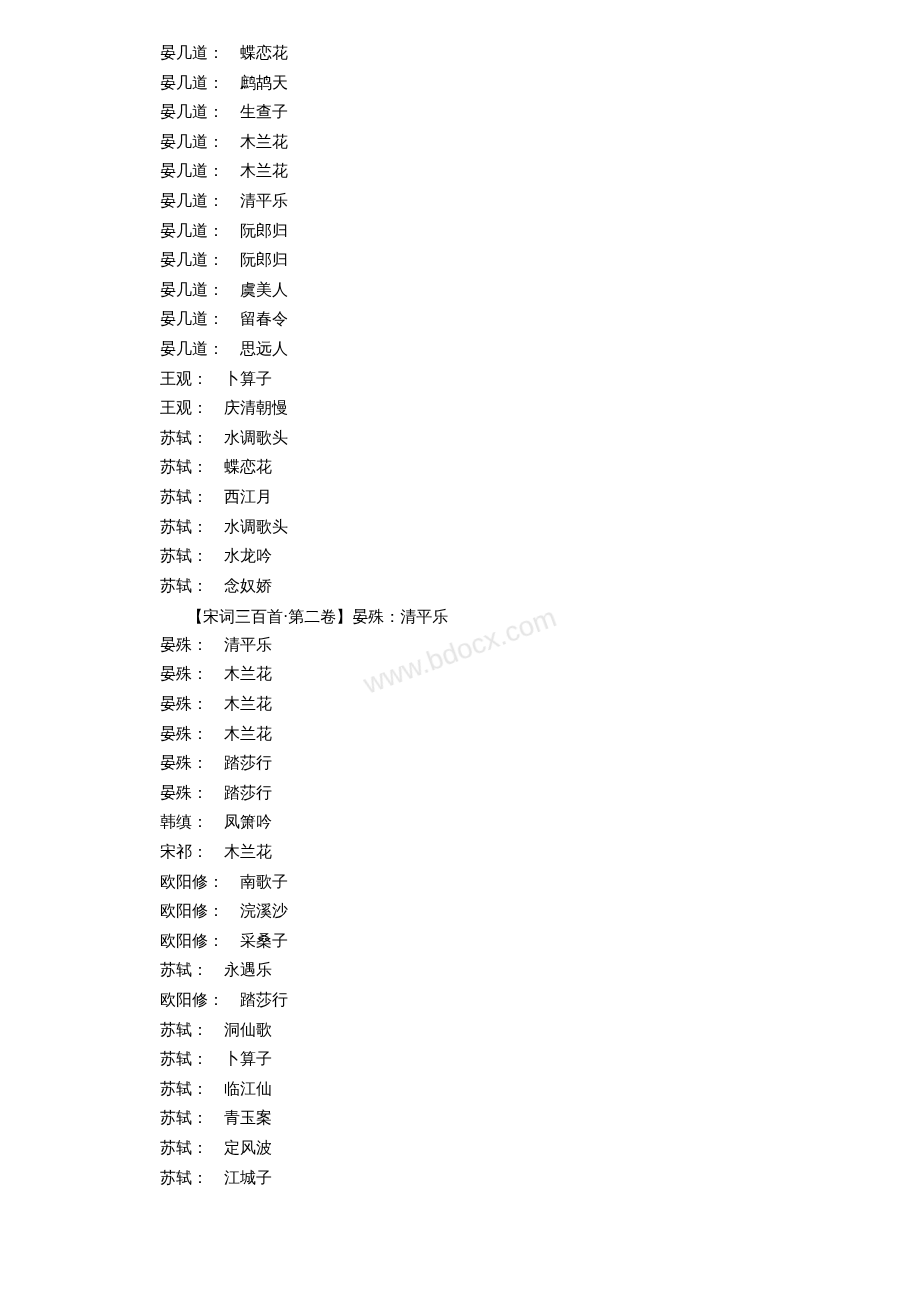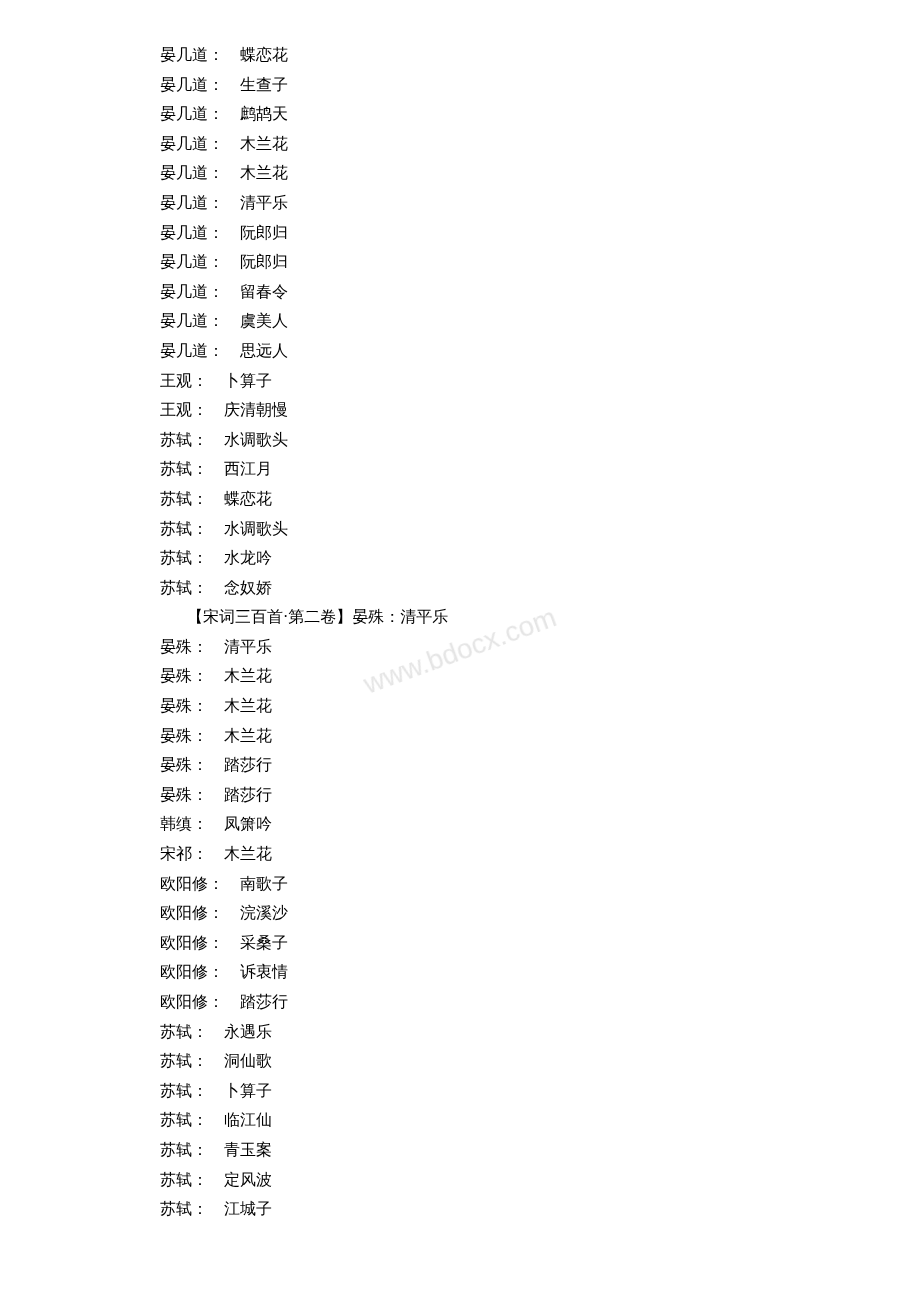--- a/index.html
+++ b/index.html
@@ -18,20 +18,21 @@
     }
     .page-container {
       padding: 40px 160px 40px 160px;
     }
     .content-list {
       line-height: 1.85;
     }
     .list-item {
       display: block;
       white-space: nowrap;
+      font-family: Liberation Mono, monospace;
     }
     .section-header {
       display: block;
       white-space: nowrap;
       margin-left: 27px;
     }
     .watermark {
       position: fixed;
       top: 50%;
       left: 50%;
@@ -43,53 +44,52 @@
       z-index: 999;
       font-family: Arial, sans-serif;
     }
   </style>
 </head>
 <body>
 
 <div class="page-container">
   <div class="content-list" id="content-list">
   <span class="list-item">晏几道：　蝶恋花</span>
+      <span class="list-item">晏几道：　鹧鸪天</span>
       <span class="list-item">晏几道：　生查子</span>
-      <span class="list-item">晏几道：　鹧鸪天</span>
       <span class="list-item">晏几道：　木兰花</span>
       <span class="list-item">晏几道：　木兰花</span>
       <span class="list-item">晏几道：　清平乐</span>
       <span class="list-item">晏几道：　阮郎归</span>
       <span class="list-item">晏几道：　阮郎归</span>
+      <span class="list-item">晏几道：　虞美人</span>
       <span class="list-item">晏几道：　留春令</span>
-      <span class="list-item">晏几道：　虞美人</span>
       <span class="list-item">晏几道：　思远人</span>
       <span class="list-item">王观：　卜算子</span>
       <span class="list-item">王观：　庆清朝慢</span>
       <span class="list-item">苏轼：　水调歌头</span>
+      <span class="list-item">苏轼：　蝶恋花</span>
       <span class="list-item">苏轼：　西江月</span>
-      <span class="list-item">苏轼：　蝶恋花</span>
       <span class="list-item">苏轼：　水调歌头</span>
       <span class="list-item">苏轼：　水龙吟</span>
       <span class="list-item">苏轼：　念奴娇</span>
       <span class="section-header">【宋词三百首·第二卷】晏殊：清平乐</span>
       <span class="list-item">晏殊：　清平乐</span>
       <span class="list-item">晏殊：　木兰花</span>
       <span class="list-item">晏殊：　木兰花</span>
       <span class="list-item">晏殊：　木兰花</span>
       <span class="list-item">晏殊：　踏莎行</span>
       <span class="list-item">晏殊：　踏莎行</span>
       <span class="list-item">韩缜：　凤箫吟</span>
       <span class="list-item">宋祁：　木兰花</span>
       <span class="list-item">欧阳修：　南歌子</span>
       <span class="list-item">欧阳修：　浣溪沙</span>
       <span class="list-item">欧阳修：　采桑子</span>
-      <span class="list-item">欧阳修：　诉衷情</span>
+      <span class="list-item">苏轼：　永遇乐</span>
       <span class="list-item">欧阳修：　踏莎行</span>
-      <span class="list-item">苏轼：　永遇乐</span>
       <span class="list-item">苏轼：　洞仙歌</span>
       <span class="list-item">苏轼：　卜算子</span>
       <span class="list-item">苏轼：　临江仙</span>
       <span class="list-item">苏轼：　青玉案</span>
       <span class="list-item">苏轼：　定风波</span>
       <span class="list-item">苏轼：　江城子</span>
     </div>
 </div>
 
 <div class="watermark">www.bdocx.com</div>

